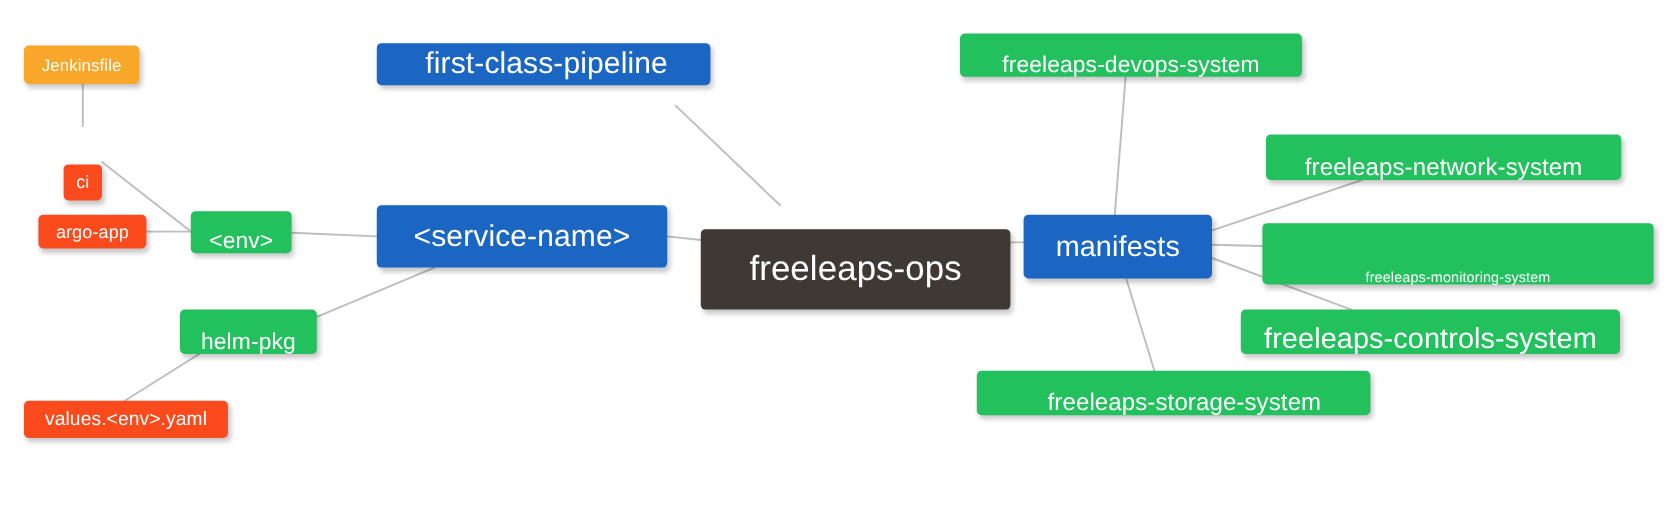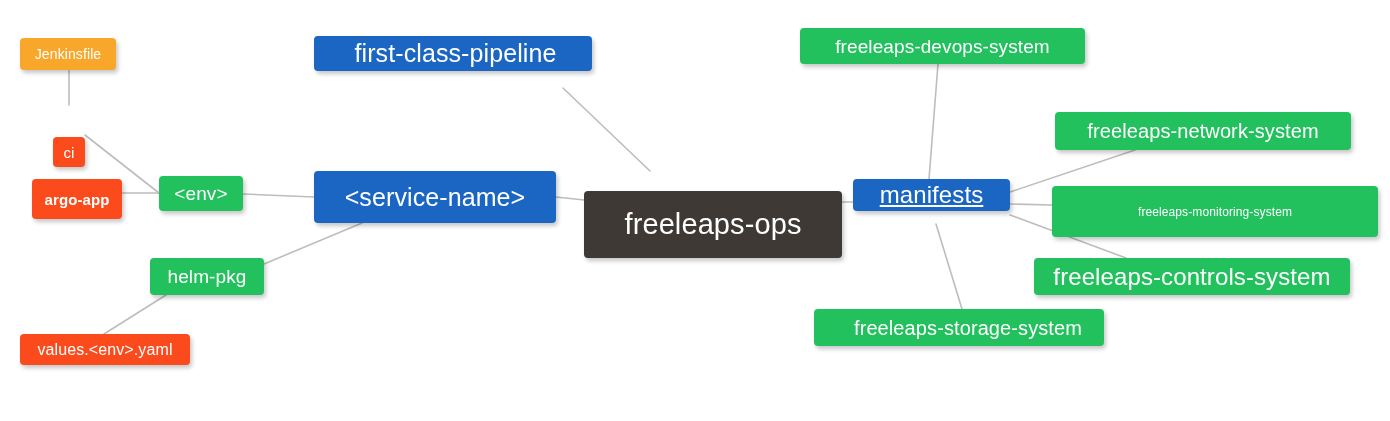--- a/index.html
+++ b/index.html
@@ -41,21 +41,21 @@
     line-height: 1;
     padding: 0 10px;
   }
   .node-label {
     display: block;
     white-space: nowrap;
   }
   
   .c-root    { background: #3e3935; margin-top: 20px; }
   .c-blue    { background: #1a66c2; }
-  .c-green   { background: #22c15e; }
+  .c-green   { background: #22c15e; align-items: flex-end; }
   .c-red     { background: #fb4b1c; }
   .c-orange  { background: #f9a72b; }
 </style>
 </head>
 <body>
 
 <div id="canvas">
   <svg id="edge-layer" viewBox="0 0 1390 421" width="1390" height="421" xmlns="http://www.w3.org/2000/svg">
       <line x1="69" y1="58" x2="69" y2="105" stroke="#bdbdbd" stroke-width="1.6" stroke-linecap="round"></line>
       <line x1="85" y1="135" x2="159" y2="193" stroke="#bdbdbd" stroke-width="1.6" stroke-linecap="round"></line>
@@ -75,30 +75,30 @@
   <div id="node-layer">
       <div class="node c-root" style="left: 584px; top: 171px; width: 258px; height: 67px; font-size: 29px;">
         <span class="node-label">freeleaps-ops</span>
       </div>
       <div class="node c-blue" style="left: 314px; top: 171px; width: 242px; height: 52px; font-size: 25px;">
         <span class="node-label">&lt;service-name&gt;</span>
       </div>
       <div class="node c-blue" style="left: 314px; top: 36px; width: 278px; height: 35px; font-size: 25px; padding-left: 15px;">
         <span class="node-label">first-class-pipeline</span>
       </div>
-      <div class="node c-blue" style="left: 853px; top: 179px; width: 157px; height: 32px; font-size: 24px; text-decoration: underline;">
+      <div class="node c-blue" style="left: 853px; top: 179px; width: 157px; height: 53px; font-size: 24px;">
         <span class="node-label">manifests</span>
       </div>
       <div class="node c-green" style="left: 159px; top: 176px; width: 84px; height: 35px; font-size: 19px;">
         <span class="node-label">&lt;env&gt;</span>
       </div>
       <div class="node c-green" style="left: 150px; top: 258px; width: 114px; height: 37px; font-size: 19px;">
         <span class="node-label">helm-pkg</span>
       </div>
-      <div class="node c-red" style="left: 32px; top: 179px; width: 90px; height: 40px; font-size: 15px; font-weight: bold;">
+      <div class="node c-red" style="left: 32px; top: 179px; width: 90px; height: 28px; font-size: 15px;">
         <span class="node-label">argo-app</span>
       </div>
       <div class="node c-red" style="left: 53px; top: 105px; width: 32px; height: 30px; font-size: 15px; margin-top: 32px;">
         <span class="node-label">ci</span>
       </div>
       <div class="node c-orange" style="left: 20px; top: 38px; width: 96px; height: 32px; font-size: 14px;">
         <span class="node-label">Jenkinsfile</span>
       </div>
       <div class="node c-red" style="left: 8px; top: 334px; width: 170px; height: 31px; font-size: 16px; margin-left: 12px;">
         <span class="node-label">values.&lt;env&gt;.yaml</span>
@@ -108,17 +108,17 @@
       </div>
       <div class="node c-green" style="left: 1055px; top: 112px; width: 296px; height: 38px; font-size: 20px;">
         <span class="node-label">freeleaps-network-system</span>
       </div>
       <div class="node c-green" style="left: 1052px; top: 186px; width: 326px; height: 51px; font-size: 12px;">
         <span class="node-label">freeleaps-monitoring-system</span>
       </div>
       <div class="node c-green" style="left: 1034px; top: 258px; width: 316px; height: 37px; font-size: 24px;">
         <span class="node-label">freeleaps-controls-system</span>
       </div>
-      <div class="node c-green" style="left: 814px; top: 309px; width: 290px; height: 37px; font-size: 20px; padding-left: 28px;">
+      <div class="node c-green" style="left: 814px; top: 309px; width: 328px; height: 37px; font-size: 20px; padding-left: 28px;">
         <span class="node-label">freeleaps-storage-system</span>
       </div>
     </div>
 </div>
 
 </body></html>

